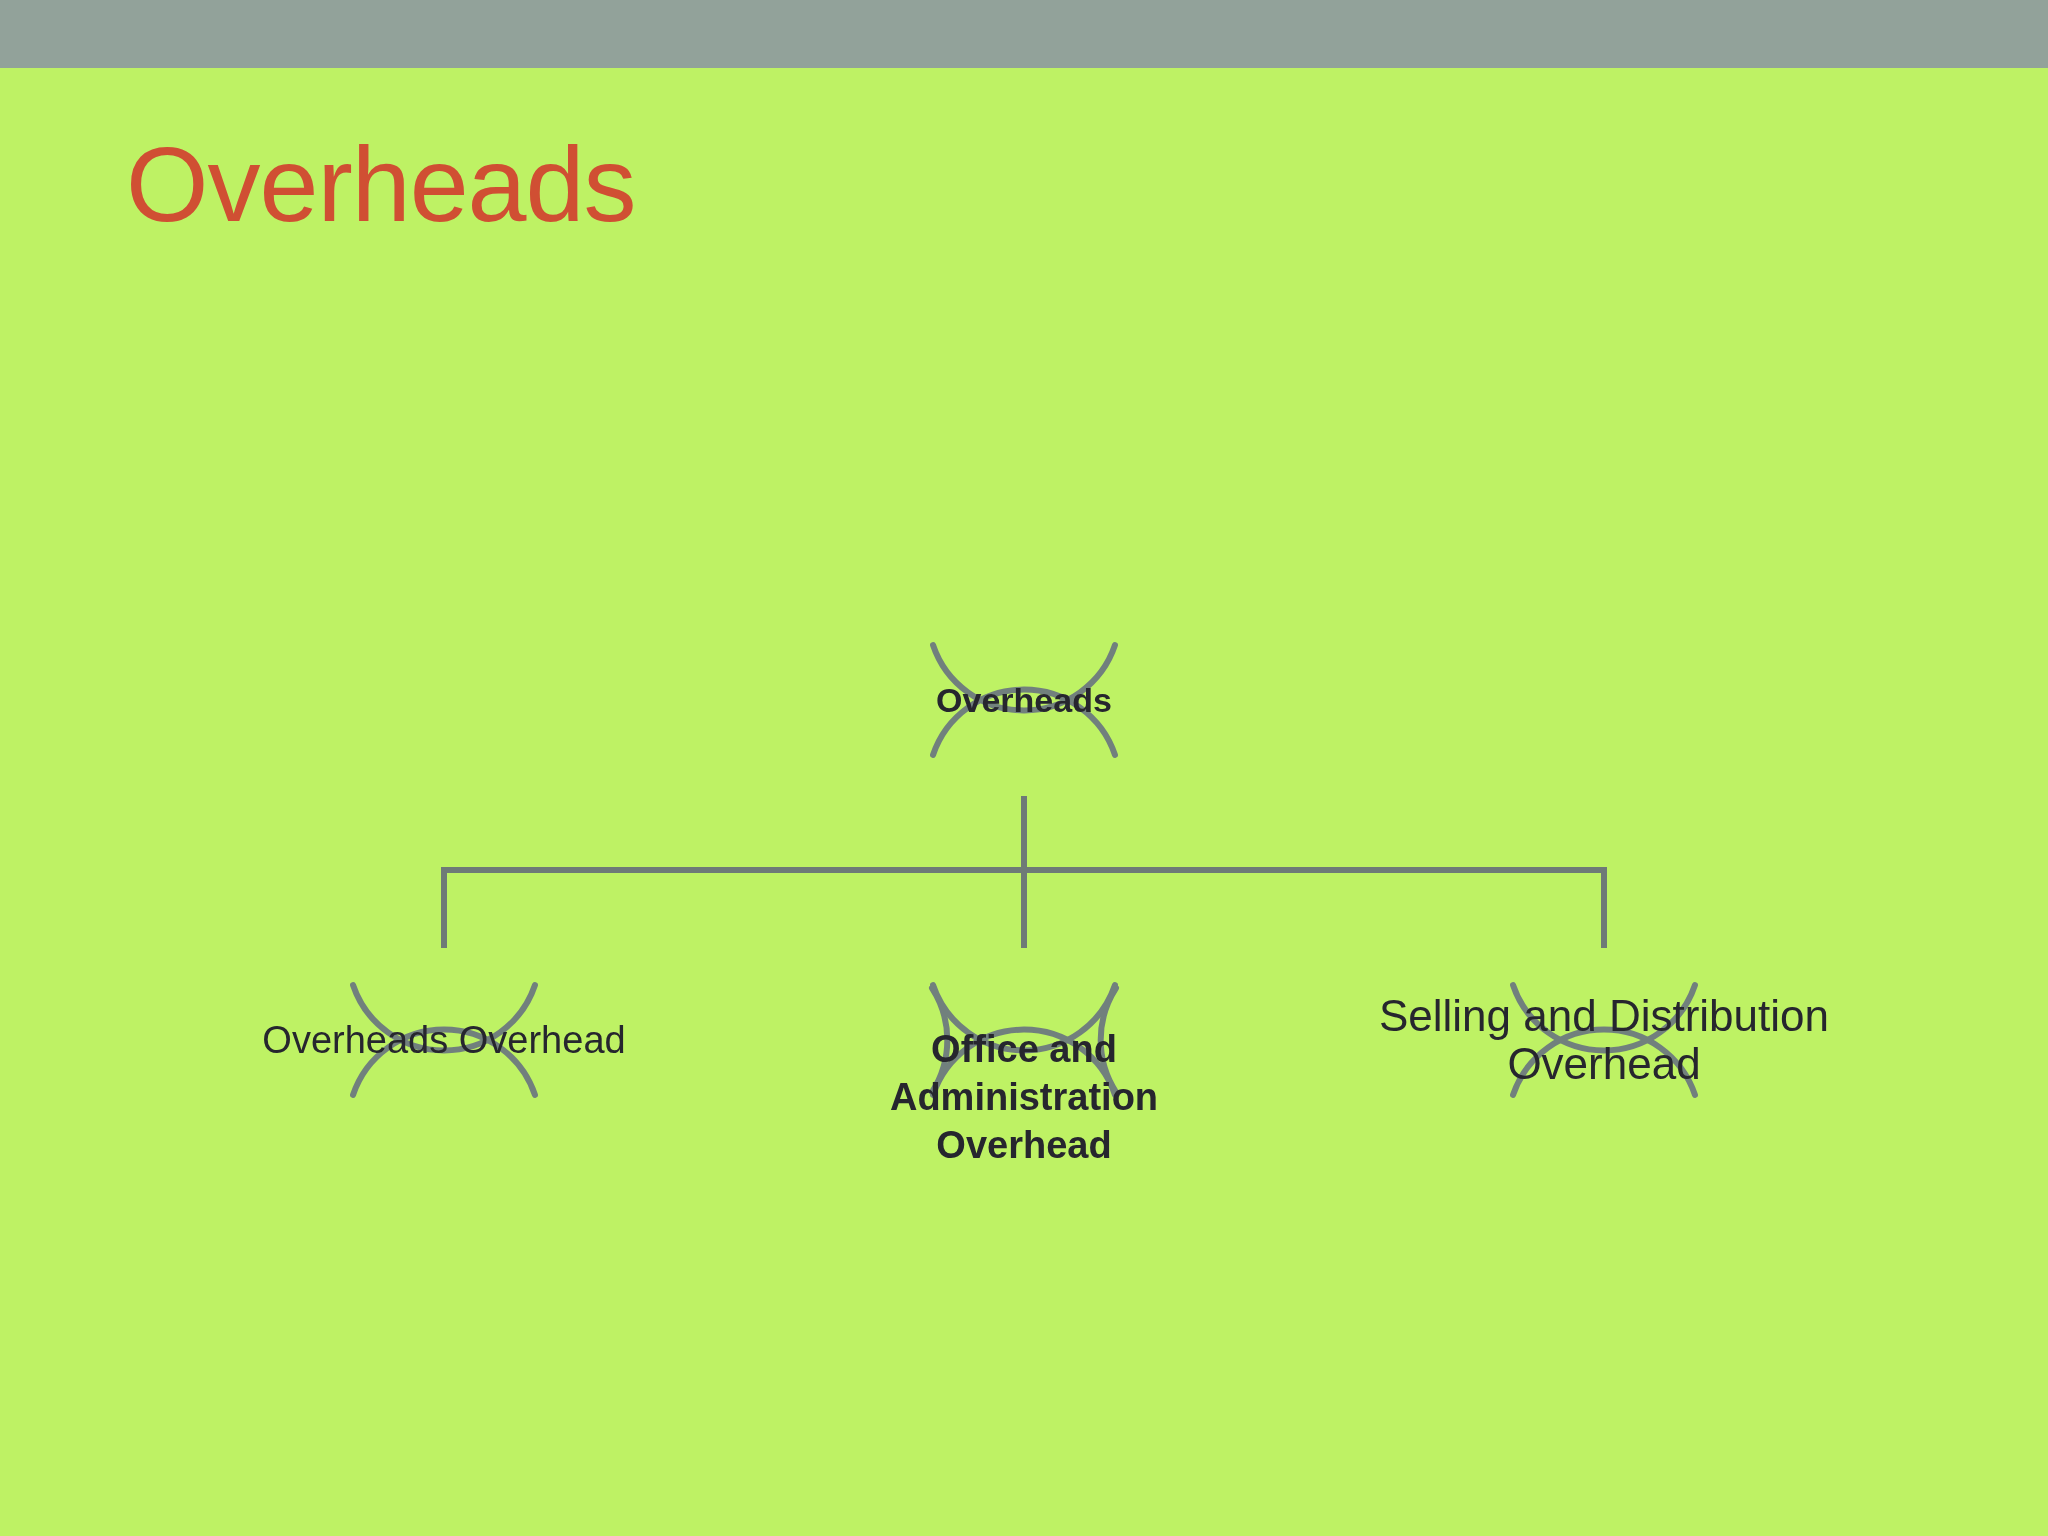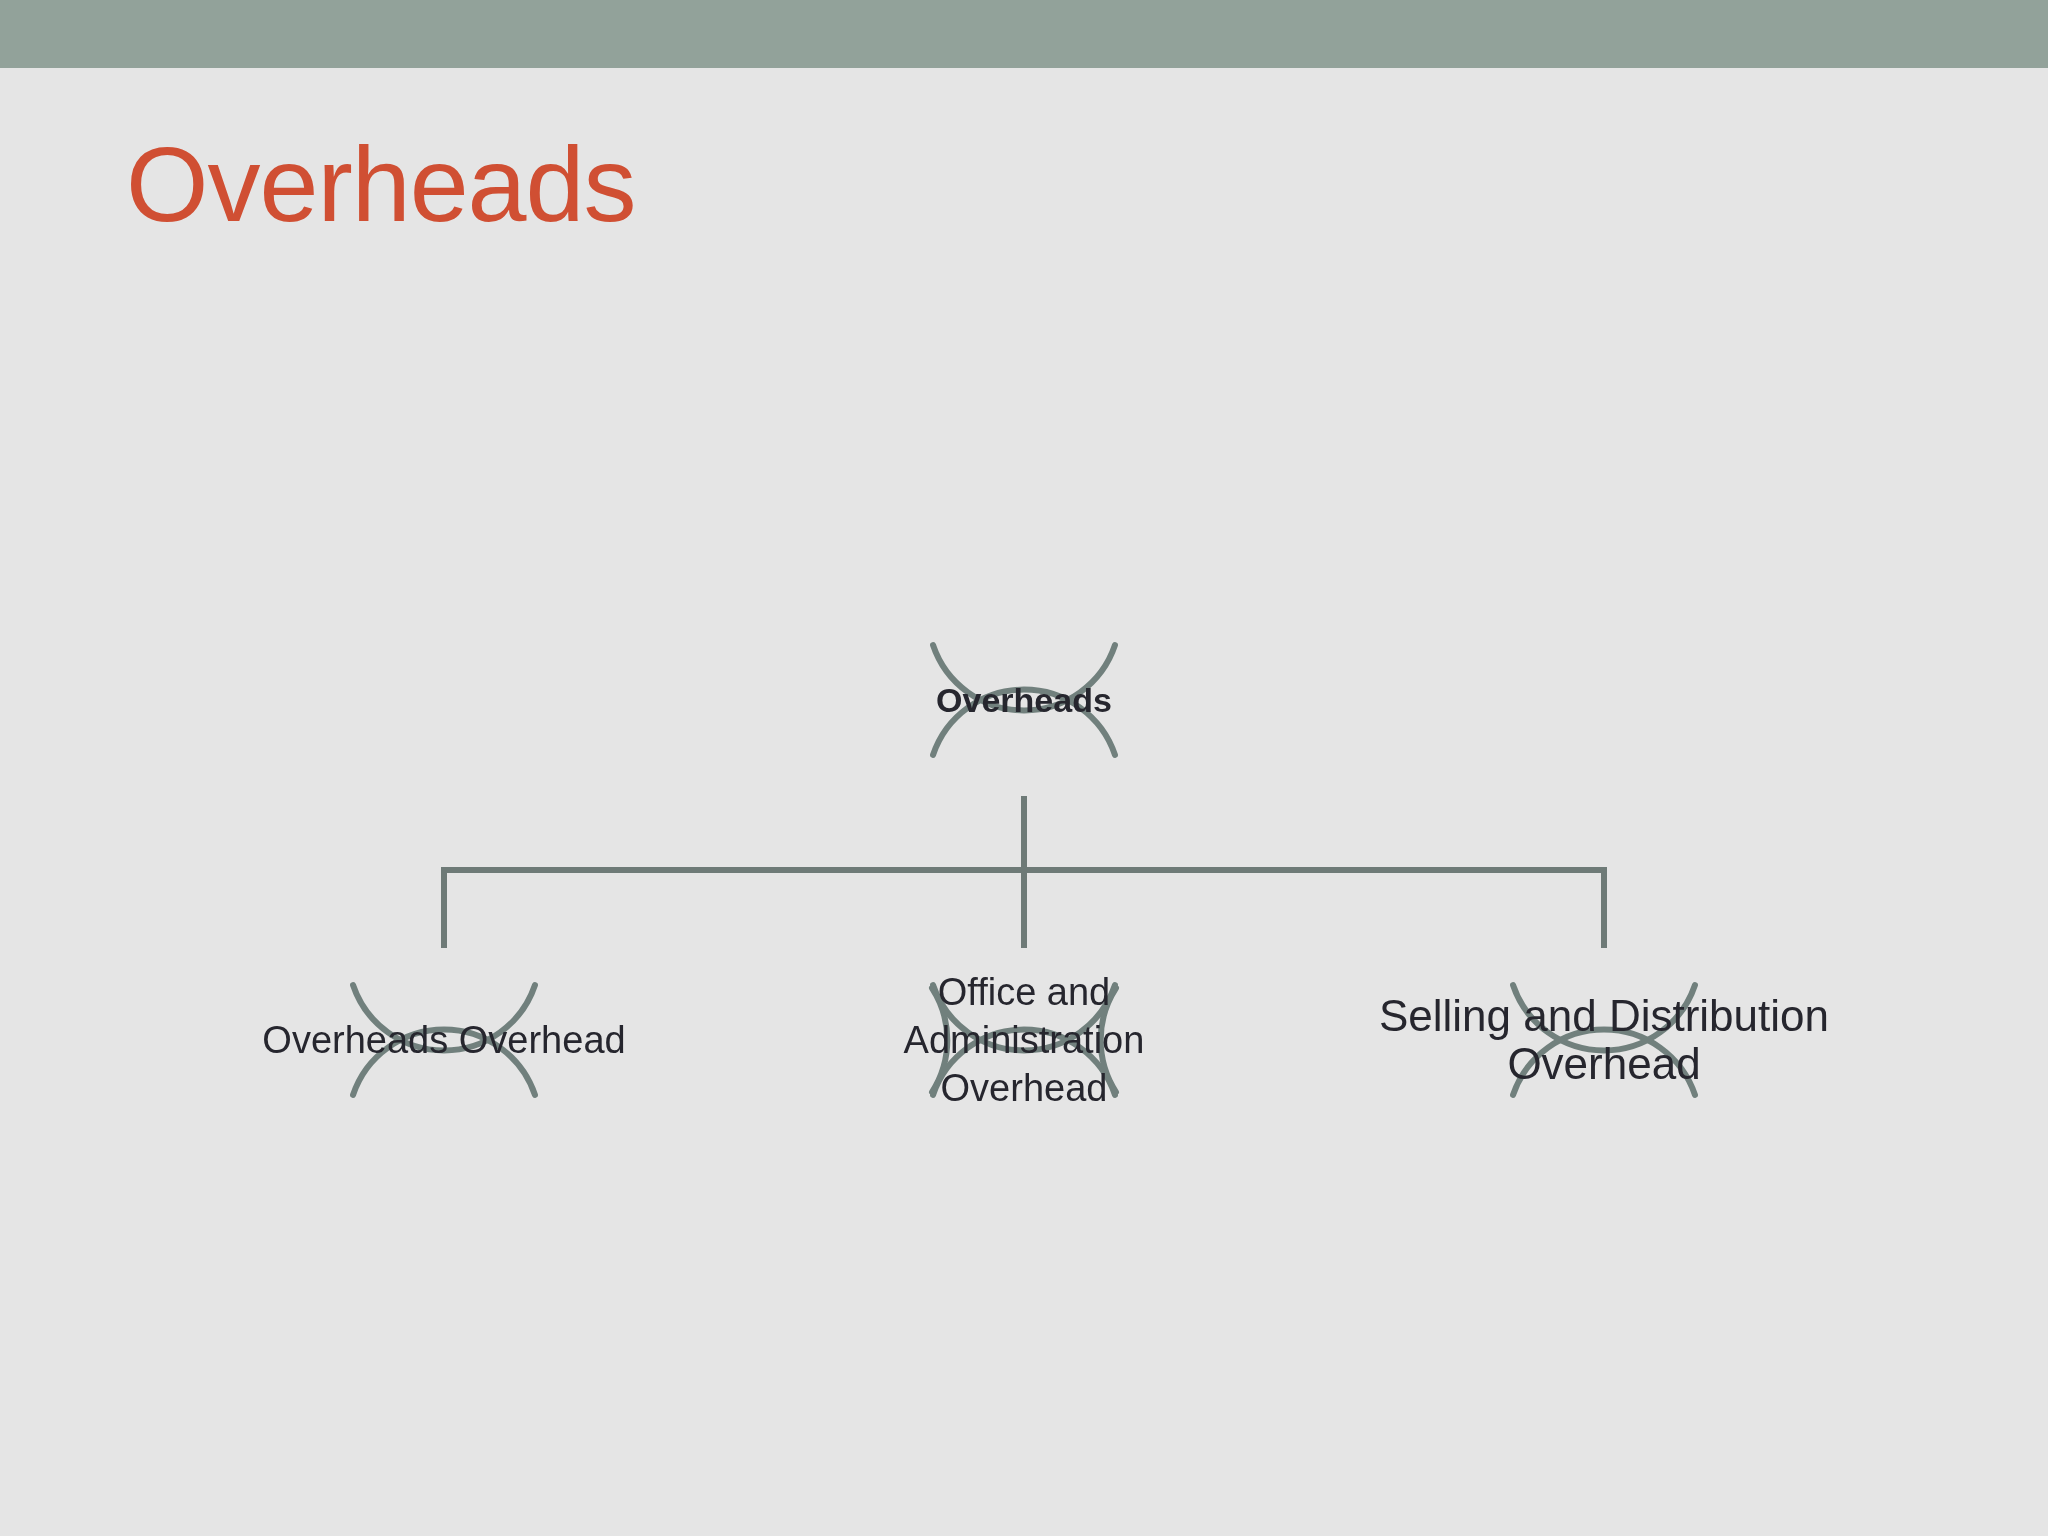--- a/index.html
+++ b/index.html
@@ -7,21 +7,21 @@
     padding: 0;
     background: #ffffff;
   }
   body {
     font-family: "Liberation Sans", sans-serif;
   }
   #slide {
     position: relative;
     width: 2048px;
     height: 1536px;
-    background: #e5e5e5;
+    background: #bef264;
     overflow: hidden;
   }
   
   #header-band {
     position: absolute;
     left: 0;
     top: 0;
     width: 2048px;
     height: 68px;
     background: #92a29a;
@@ -78,23 +78,23 @@
     font-size: 38px;
     line-height: 48px;
     font-weight: 400;
     left: 444px;
     top: 1040px;
     width: 560px;
   }
   #child-label-1 {
     font-size: 38px;
     line-height: 48px;
-    font-weight: 400;
+    font-weight: 700;
     left: 1024px;
-    top: 1040px;
+    top: 1097px;
     width: 300px;
   }
   #child-label-2 {
     font-size: 44px;
     line-height: 48px;
     font-weight: 400;
     left: 1604px;
     top: 1040px;
     width: 480px;
   }

